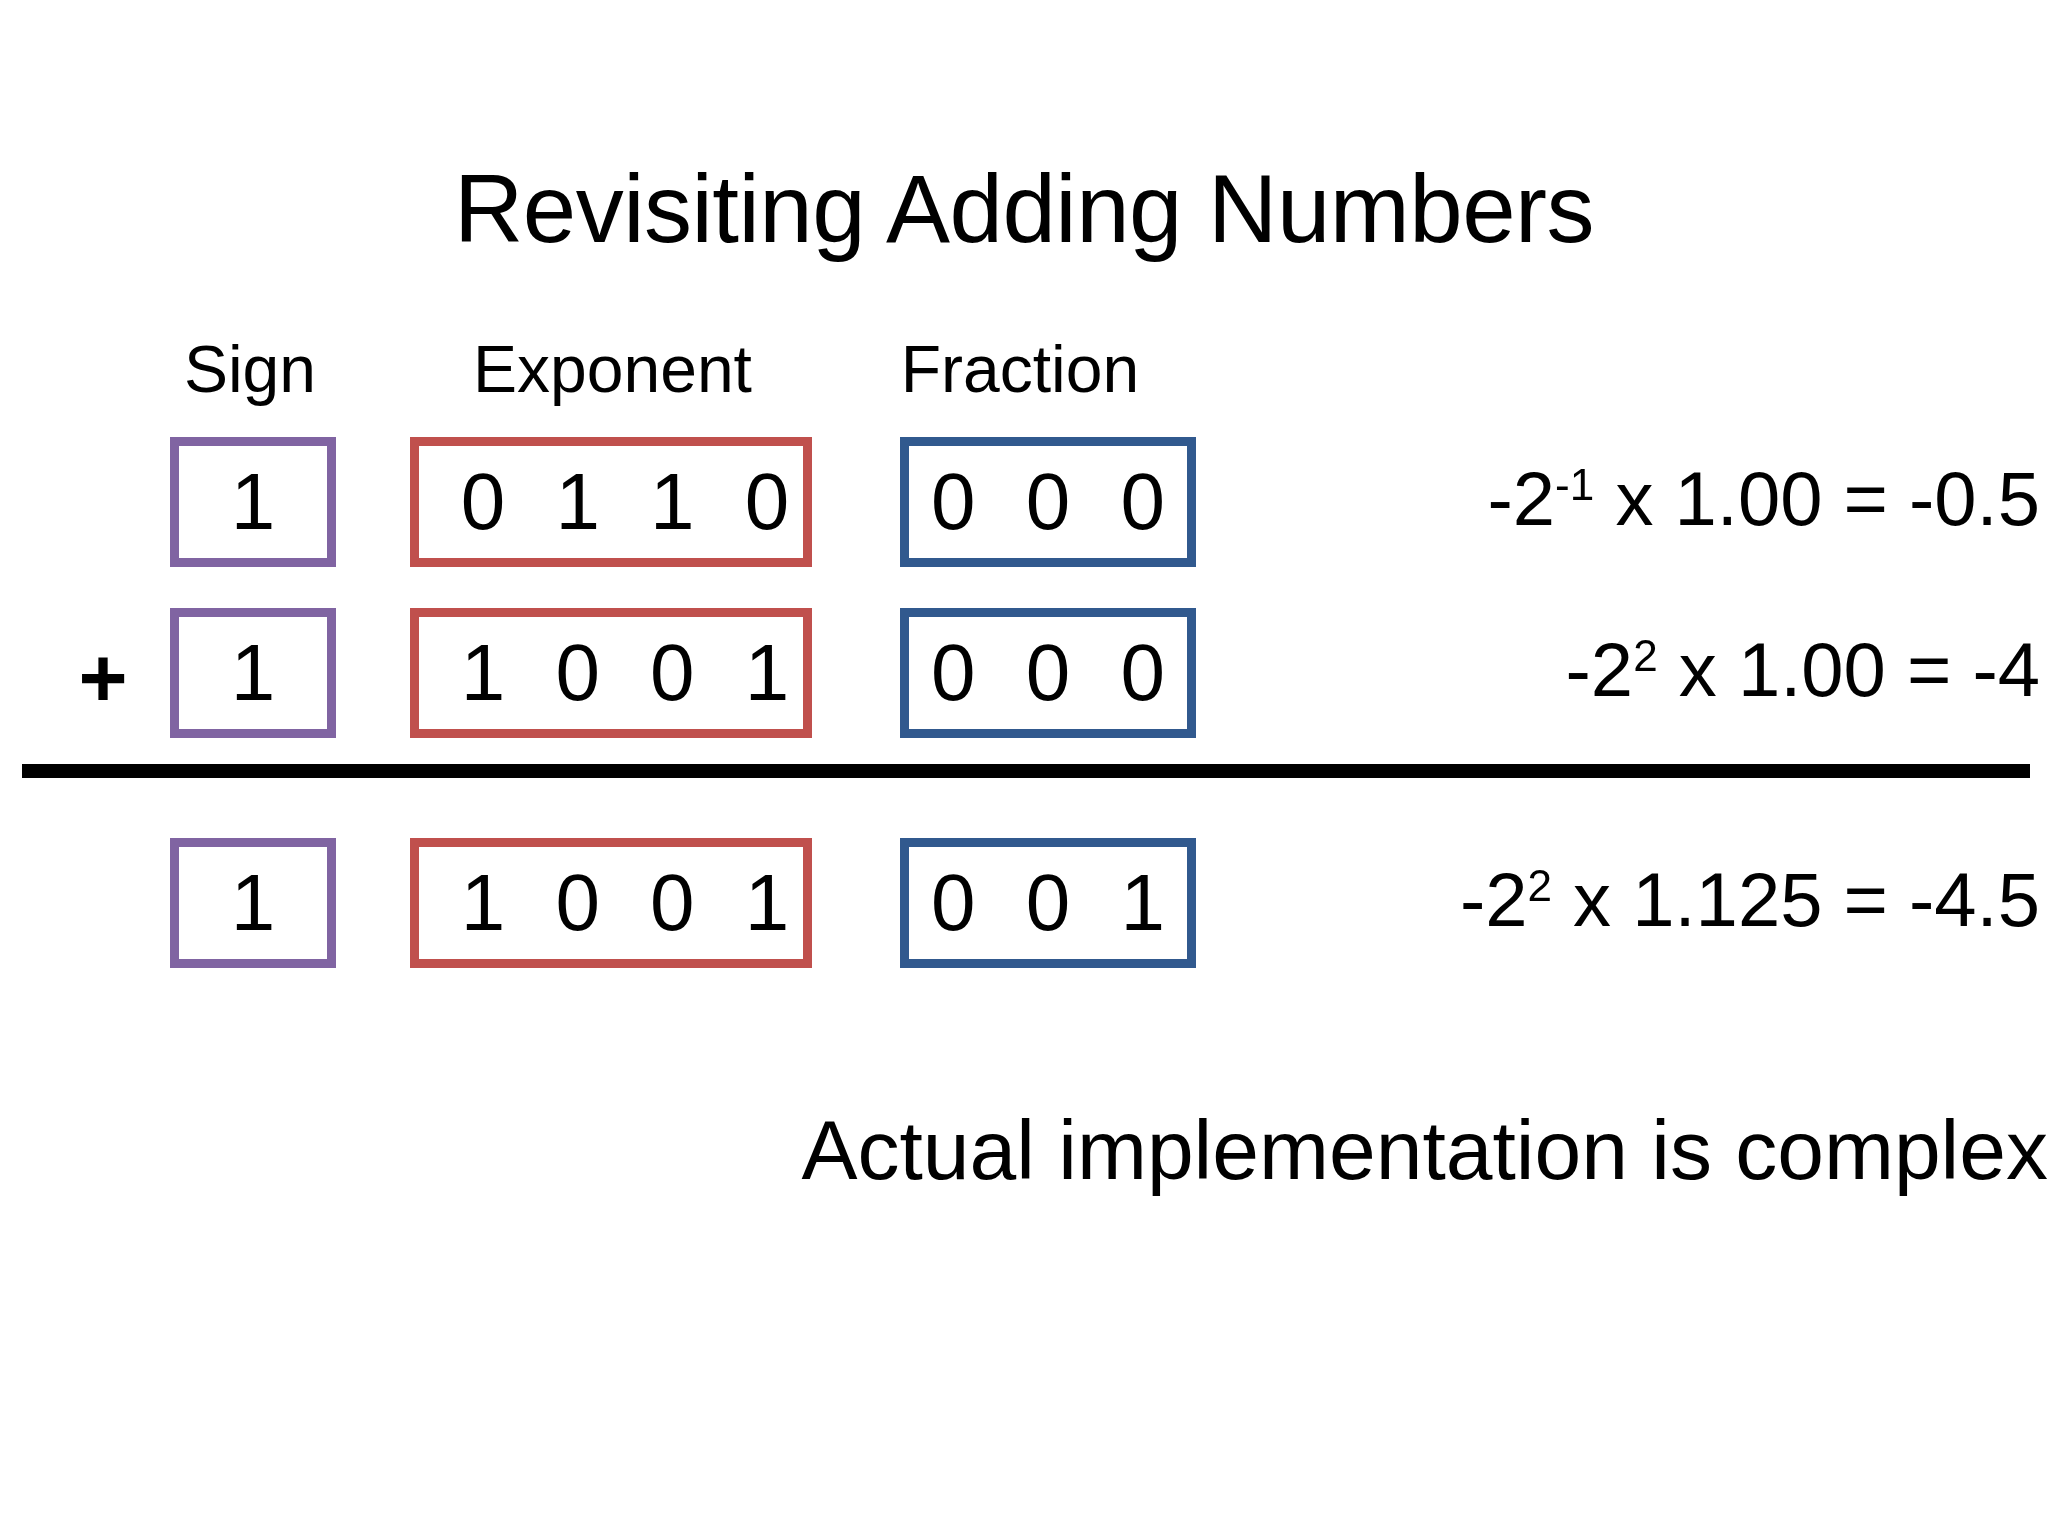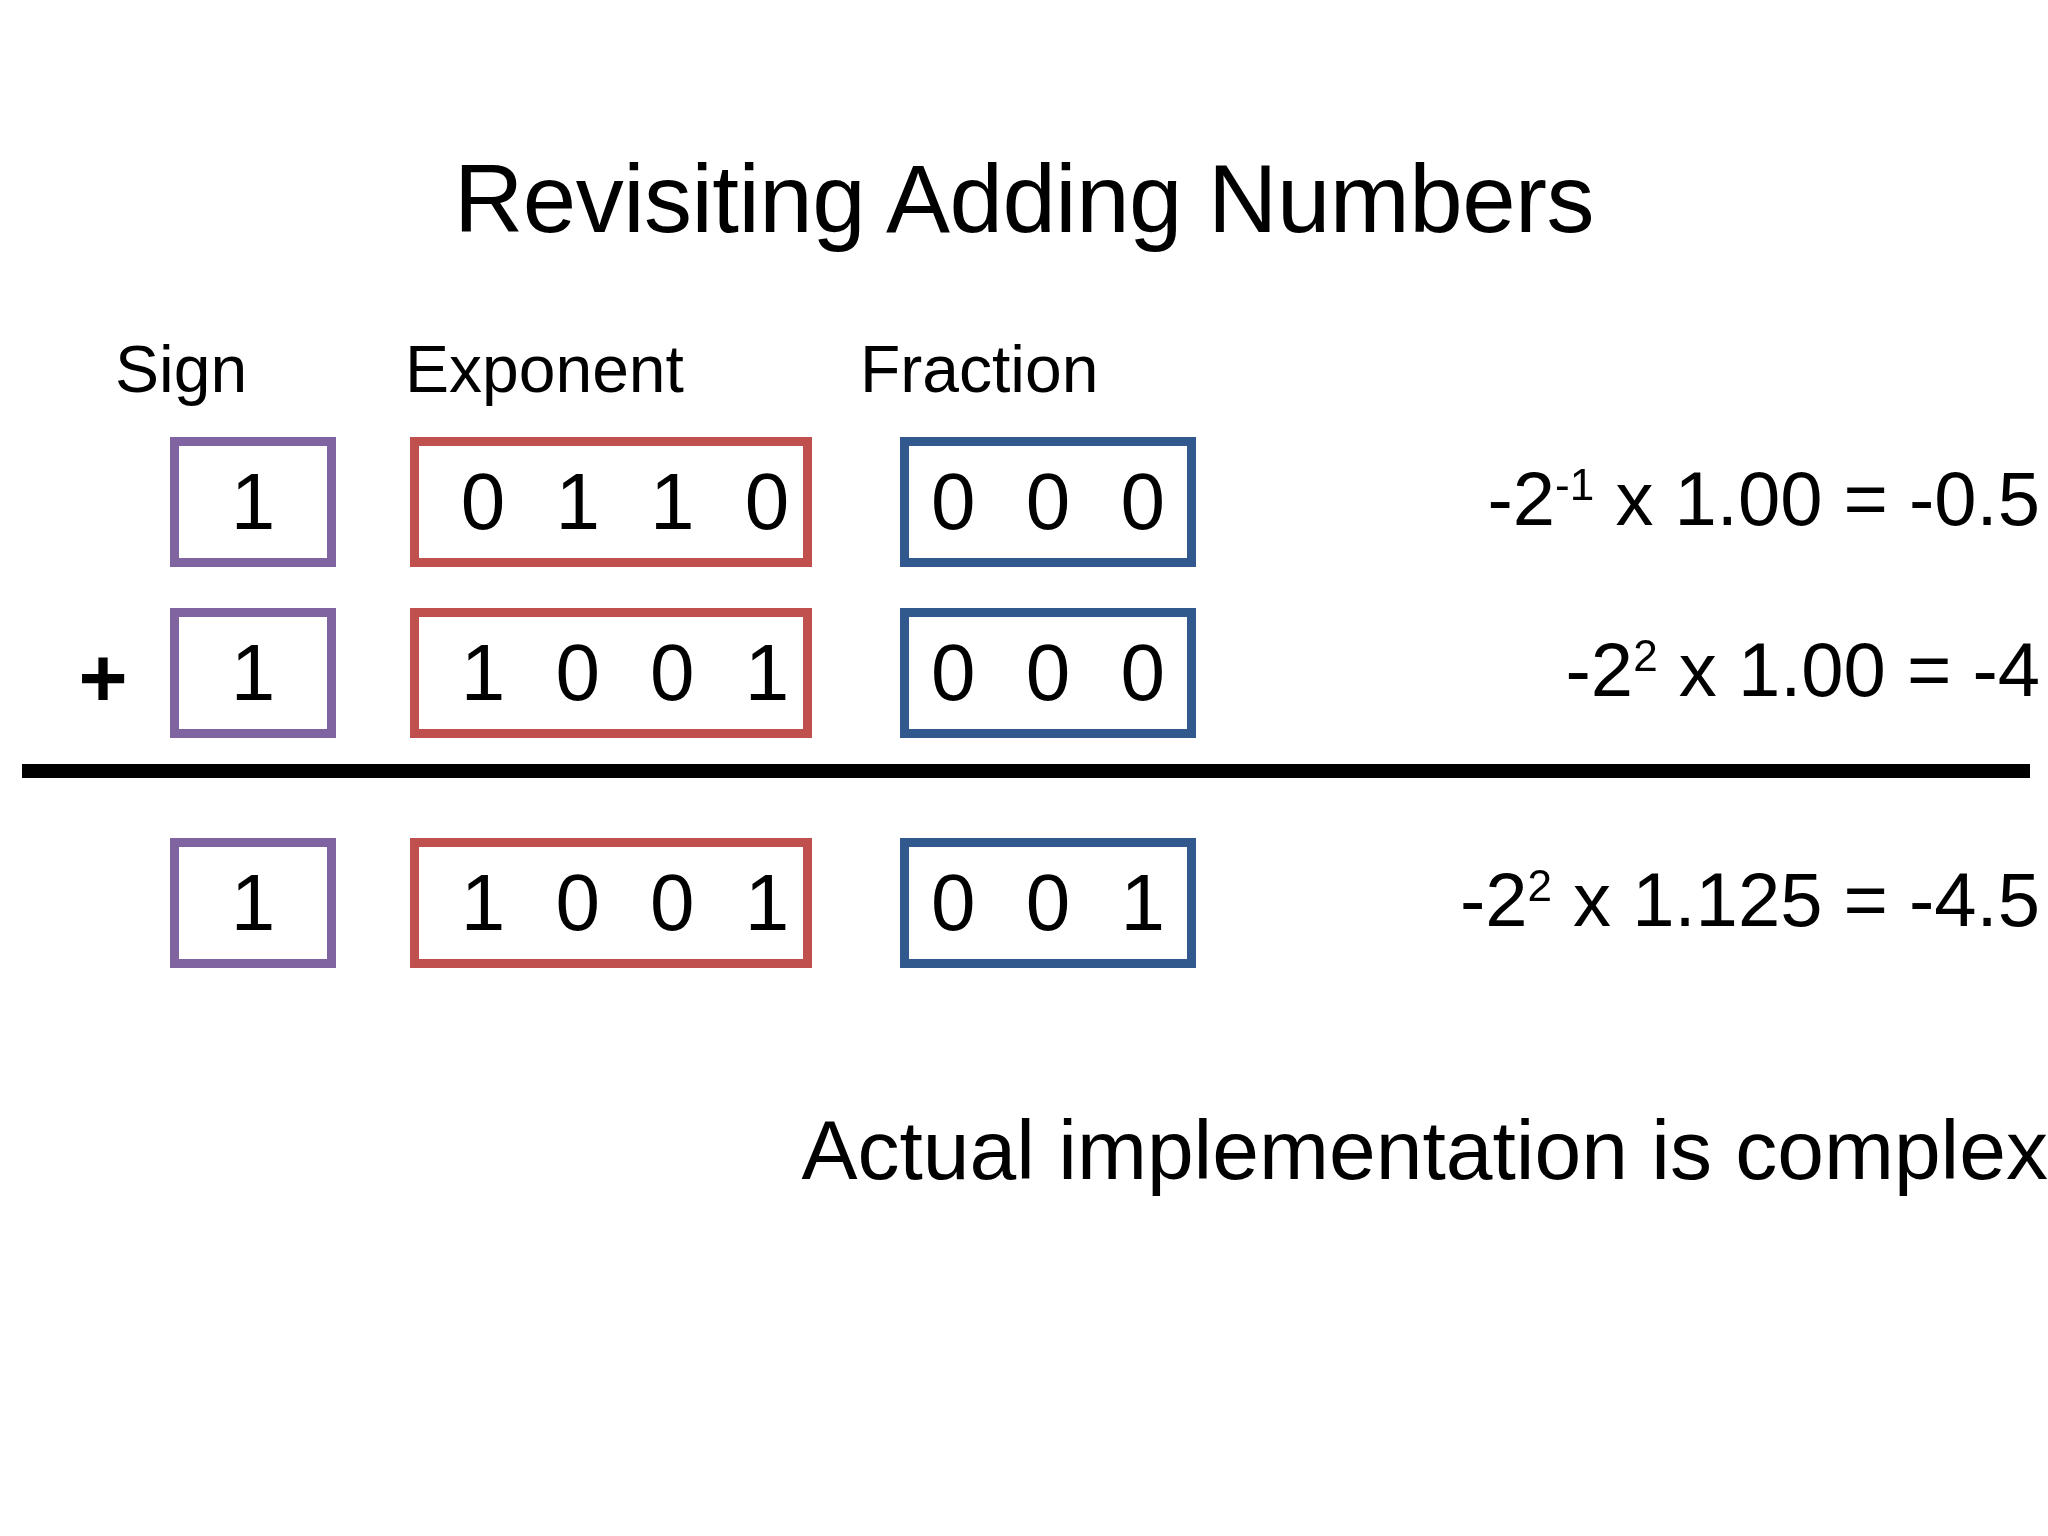--- a/index.html
+++ b/index.html
@@ -21,21 +21,21 @@
     position: absolute;
     left: 0; top: 0;
     width: 2048px;
     height: 1536px;
   }
 
   
   .title {
     position: absolute;
     left: 0;
-    top: 144px;
+    top: 154px;
     width: 2048px;
     text-align: center;
     font-size: 96px;
     line-height: 110px;
     font-weight: 400;
     letter-spacing: -0.5px;
     white-space: nowrap;
   }
 
   
@@ -44,21 +44,21 @@
     left: 0;
     top: 330px;
     width: 2048px;
     height: 80px;
   }
   .col-header {
     position: absolute;
     top: 0;
     font-size: 66px;
     line-height: 78px;
-    text-align: left;
+    text-align: center;
     white-space: nowrap;
   }
   .hdr-sign     { left: 115px;  width: 270px; }
   .hdr-exponent { left: 405px;  width: 415px; }
   .hdr-fraction { left: 860px;  width: 320px; }
 
   
   .row {
     position: absolute;
     left: 0;

